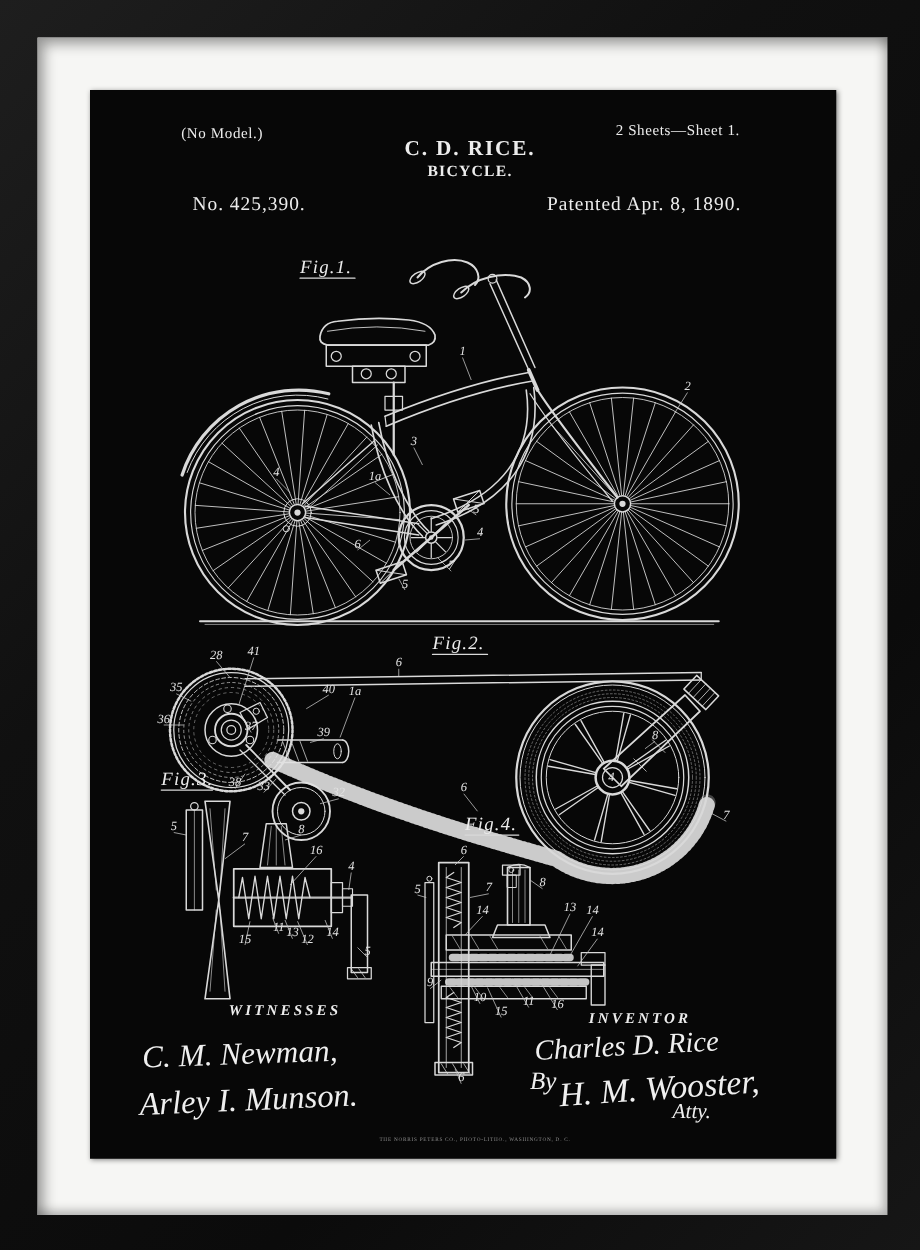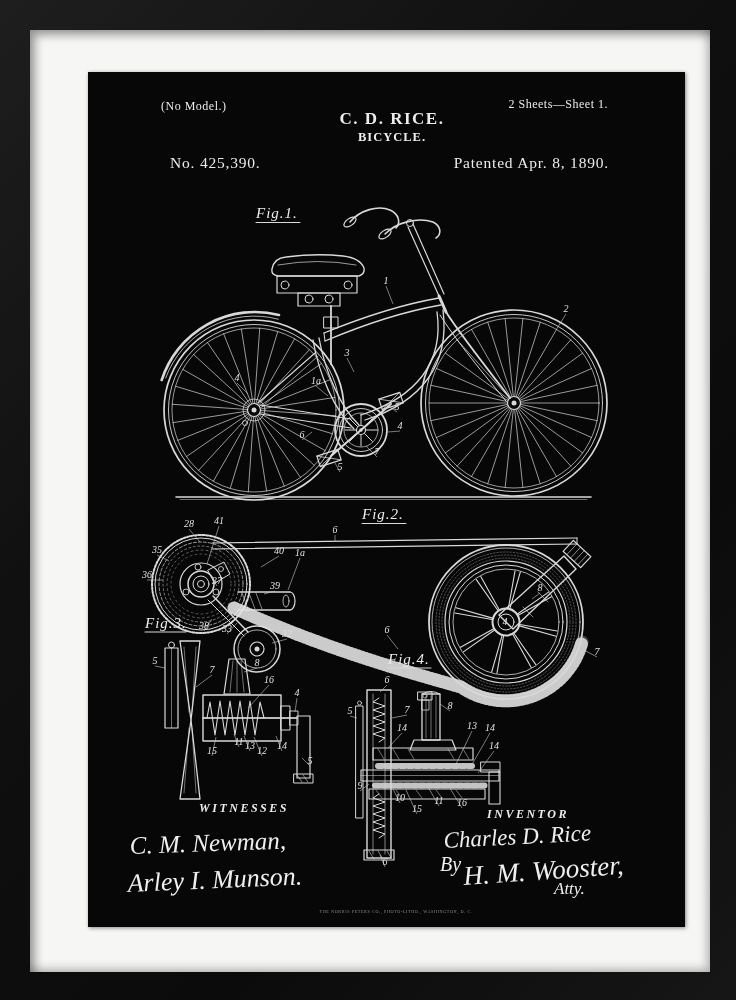--- a/index.html
+++ b/index.html
@@ -3,21 +3,21 @@
 <meta charset="utf-8">
 <style>
   html,body{margin:0;padding:0;background:#000;}
   #scene{position:relative;width:736px;height:1000px;overflow:hidden;
          font-family:"Liberation Serif",serif;}
   #frame{position:absolute;inset:0;
          background:linear-gradient(135deg,#1e1e1e 0%,#101010 35%,#0b0b0b 70%,#161616 100%);}
   #mat{position:absolute;left:30px;top:30px;right:26px;bottom:28px;
        background:#f6f6f4;
        box-shadow:inset 5px 5px 10px rgba(0,0,0,.38), inset -4px -4px 8px rgba(0,0,0,.22);}
-  #poster{position:absolute;left:88px;top:72px;width:597px;height:855px;
+  #poster{position:absolute;left:72px;top:72px;width:597px;height:855px;
           background:#070707;box-shadow:1px 1px 4px rgba(0,0,0,.45);}
   svg{position:absolute;left:0;top:0;}
   .draw{stroke:#d9d9d9;fill:none;stroke-linecap:round;stroke-linejoin:round;}
   text{fill:#ececec;font-family:"Liberation Serif",serif;}
   .hdr-small{font-size:12px;letter-spacing:.5px;}
   .hdr-name{font-size:17px;font-weight:bold;letter-spacing:1.5px;text-anchor:middle;}
   .hdr-sub{font-size:12.5px;font-weight:bold;letter-spacing:1px;text-anchor:middle;}
   .hdr-big{font-size:15.5px;letter-spacing:.8px;}
   .figlbl{font-size:15px;font-style:italic;letter-spacing:1px;}
   .ref{font-size:10px;font-style:italic;text-anchor:middle;fill:#e2e2e2;}

